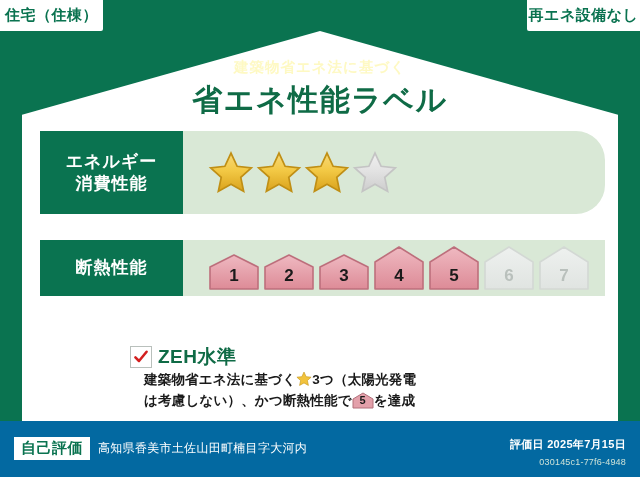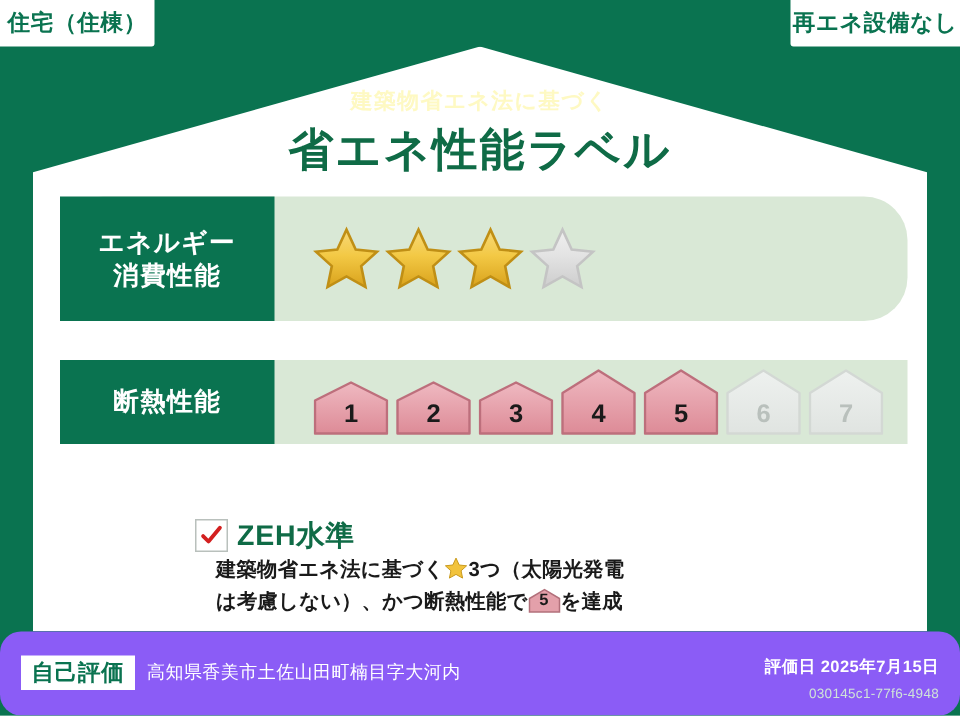--- a/index.html
+++ b/index.html
@@ -96,21 +96,21 @@
     display:inline-block;vertical-align:-4px;width:22px;height:17px;position:relative;
   }
   .inline-house svg{display:block;}
   .inline-house .num{
     position:absolute;bottom:0px;left:0;width:100%;text-align:center;
     font-size:11px;font-weight:bold;color:#1a1a1a;
   }
 
   
   #footer{
-    position:absolute;left:0;bottom:0;width:640px;height:56px;background:#8b5cf6;border-radius:14px;
+    position:absolute;left:0;bottom:0;width:640px;height:56px;background:#0369a1;
   }
   #self-eval{
     position:absolute;left:14px;top:16px;
     background:#ffffff;color:#0a7350;font-weight:bold;font-size:15px;
     padding:2px 7px;letter-spacing:0.5px;
   }
   #address{
     position:absolute;left:98px;top:19px;color:#ffffff;font-size:12px;
     letter-spacing:0.3px;
   }

